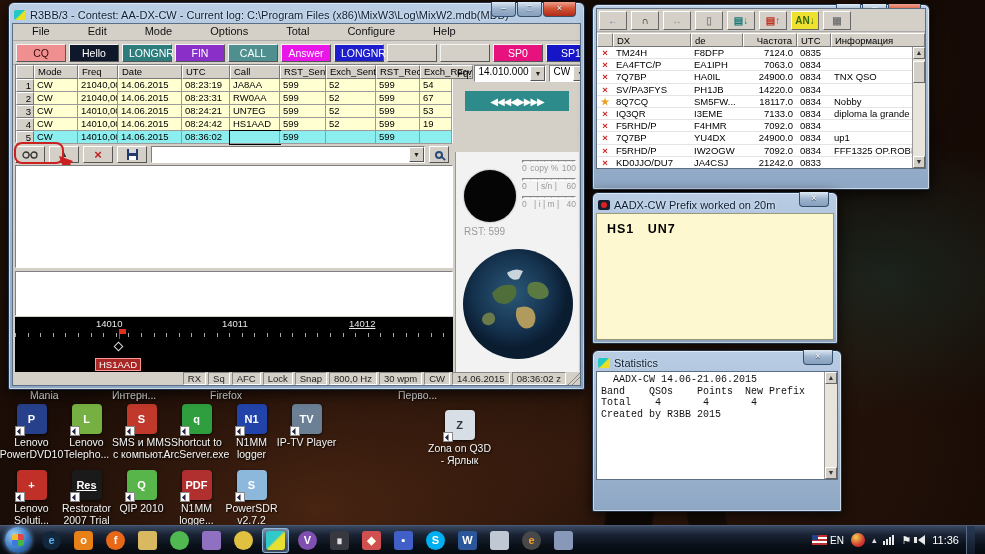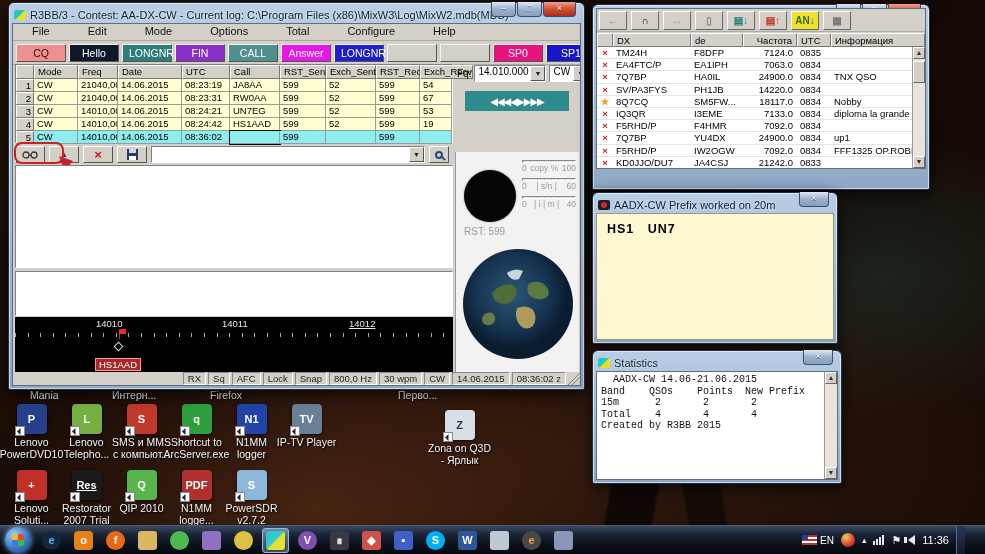--- a/index.html
+++ b/index.html
@@ -122,21 +122,21 @@
   .taskbar { position:absolute; left:0; right:0; bottom:0; height:29px;
     background:linear-gradient(#3a4a63,#1a2435 30%,#0a1018 70%,#060a10); border-top:1px solid #4a5a74; display:flex; align-items:center; }
   .orb { width:26px; height:26px; margin:0 7px 0 5px; border-radius:50%;
     background:radial-gradient(circle at 35% 30%, #9fd0f5, #3a78c0 55%, #143a70); box-shadow:0 0 5px #7ab0e8; position:relative; flex:none; }
   .orb::after { content:""; position:absolute; left:7px; top:7px; width:12px; height:12px; border-radius:3px;
     background:conic-gradient(#e84444 0 25%, #44b844 0 50%, #3a7ae0 0 75%, #f0c030 0); }
   .tb-icons { display:flex; align-items:center; height:29px; }
   .tb-btn { width:27px; height:25px; margin-right:5px; border-radius:3px; display:flex; align-items:center; justify-content:center; flex:none; }
   .tb-ico { width:19px; height:19px; display:flex; align-items:center; justify-content:center; color:#fff; font-weight:bold; font-size:11px; }
   .tb-btn.active { border:1px solid #8fb8dc; background:linear-gradient(rgba(200,230,255,.35),rgba(90,130,170,.25)); box-shadow:inset 0 0 6px rgba(180,220,255,.5); }
-  .tray { margin-left:auto; display:flex; align-items:center; gap:7px; padding-right:20px; color:#fff; }
+  .tray { margin-left:auto; display:flex; align-items:center; gap:7px; padding-right:10px; color:#fff; }
   .tray-flag { width:15px; height:10px; background:repeating-linear-gradient(#c03030 0 2px, #fff 2px 4px); position:relative; }
   .tray-flag::after { content:""; position:absolute; left:0; top:0; width:6px; height:5px; background:#27408c; }
   .av { width:14px; height:14px; border-radius:50%; background:radial-gradient(circle at 35% 30%, #f0d050, #d03030 65%); }
   .sigbars { display:flex; align-items:flex-end; gap:1px; }
   .sigbars i { width:2px; background:#e8e8e8; display:block; }
   .speaker { width:0; height:0; border:5px solid transparent; border-right:7px solid #e8e8e8; border-left:none; position:relative; }
   .speaker::before { content:""; position:absolute; left:-4px; top:-3px; width:3px; height:6px; background:#e8e8e8; }
   .clock { font-size:11px; }
   .showdesk { width:9px; height:29px; border-left:1px solid #5a6a84; background:linear-gradient(#2a3a55,#101826); }
 
@@ -715,34 +715,33 @@
       <span>AADX-CW  Prefix worked on 20m</span>
     </div>
     <div class="caps">
         <div class="cap" style="width:30px">×</div>
       </div>
     <div class="win-body" style="height:127px; background:#fdf8d0; border-color:#9a9a7a">
       <div style="padding:8px 10px; font-weight:bold; font-size:12.5px; letter-spacing:1px; white-space:pre">HS1   UN7</div>
     </div>
   </div>
 
-  <div class="win" style="left:592px; top:350px; width:250px; height:134px">
+  <div class="win" style="left:592px; top:350px; width:250px; height:162px">
     <div class="titlebar">
       <span class="butterfly"></span>
       <span>Statistics</span>
     </div>
     <div class="caps">
         <div class="cap" style="width:30px">×</div>
       </div>
     <div class="win-body" style="height:109px; background:#fff">
       <div style="padding:2px 4px">
 
       <div class="stat-line">  AADX-CW 14.06-21.06.2015</div>
           <div class="stat-line">Band    QSOs    Points  New Prefix</div>
-          <div class="stat-line">15m      2       2       2</div>
           <div class="stat-line">Total    4       4       4</div>
           <div class="stat-line"></div>
           <div class="stat-line">Created by R3BB 2015</div>
         </div>
       <div class="scrollv" style="top:0">
         <div class="scr-btn">▲</div>
         <div class="scr-btn" style="position:absolute; bottom:0; width:100%">▼</div>
       </div>
     </div>
   </div>

